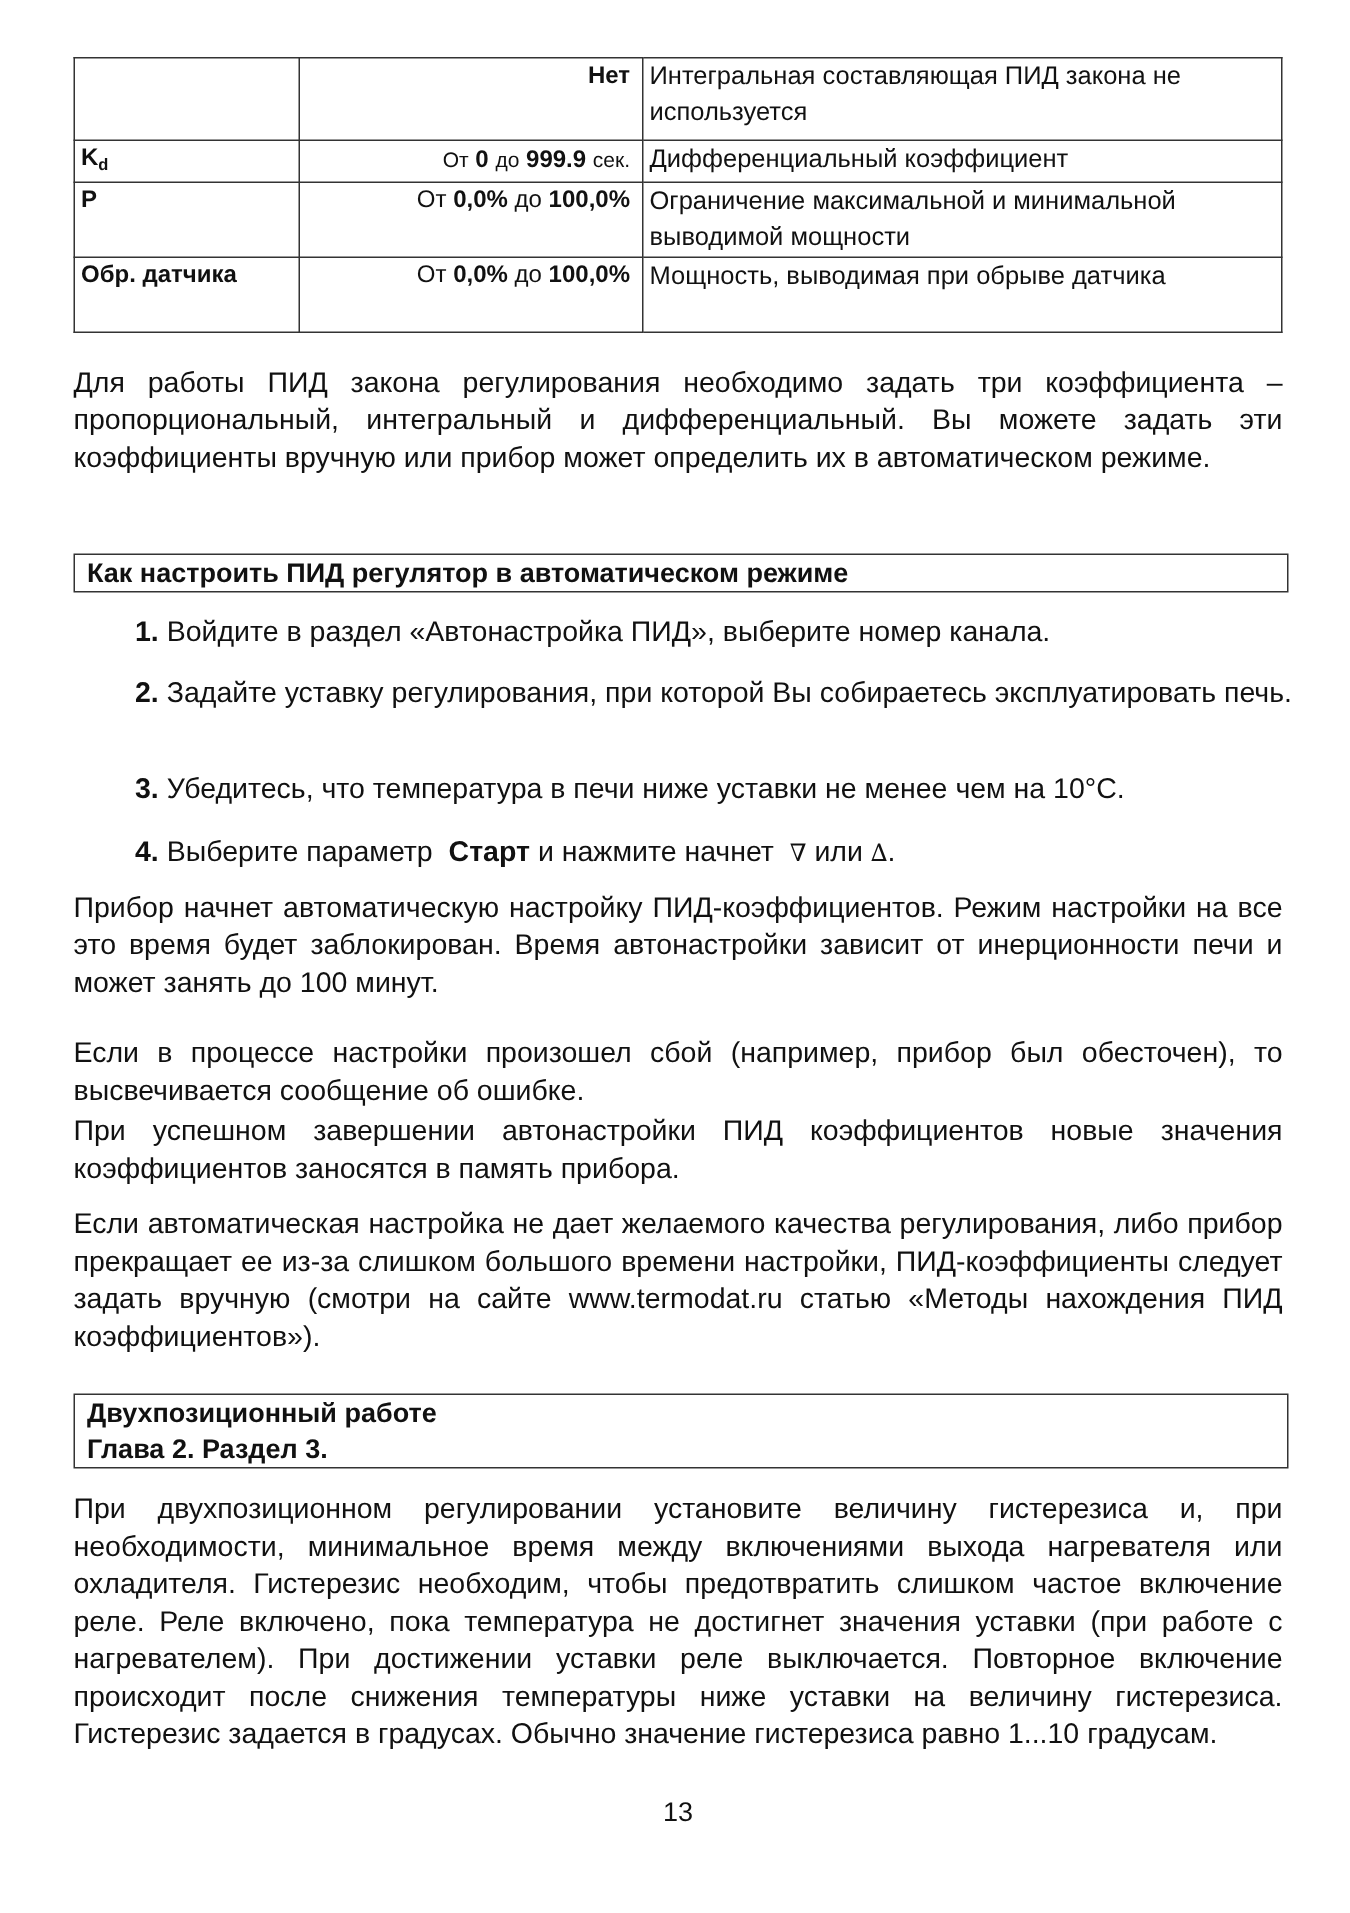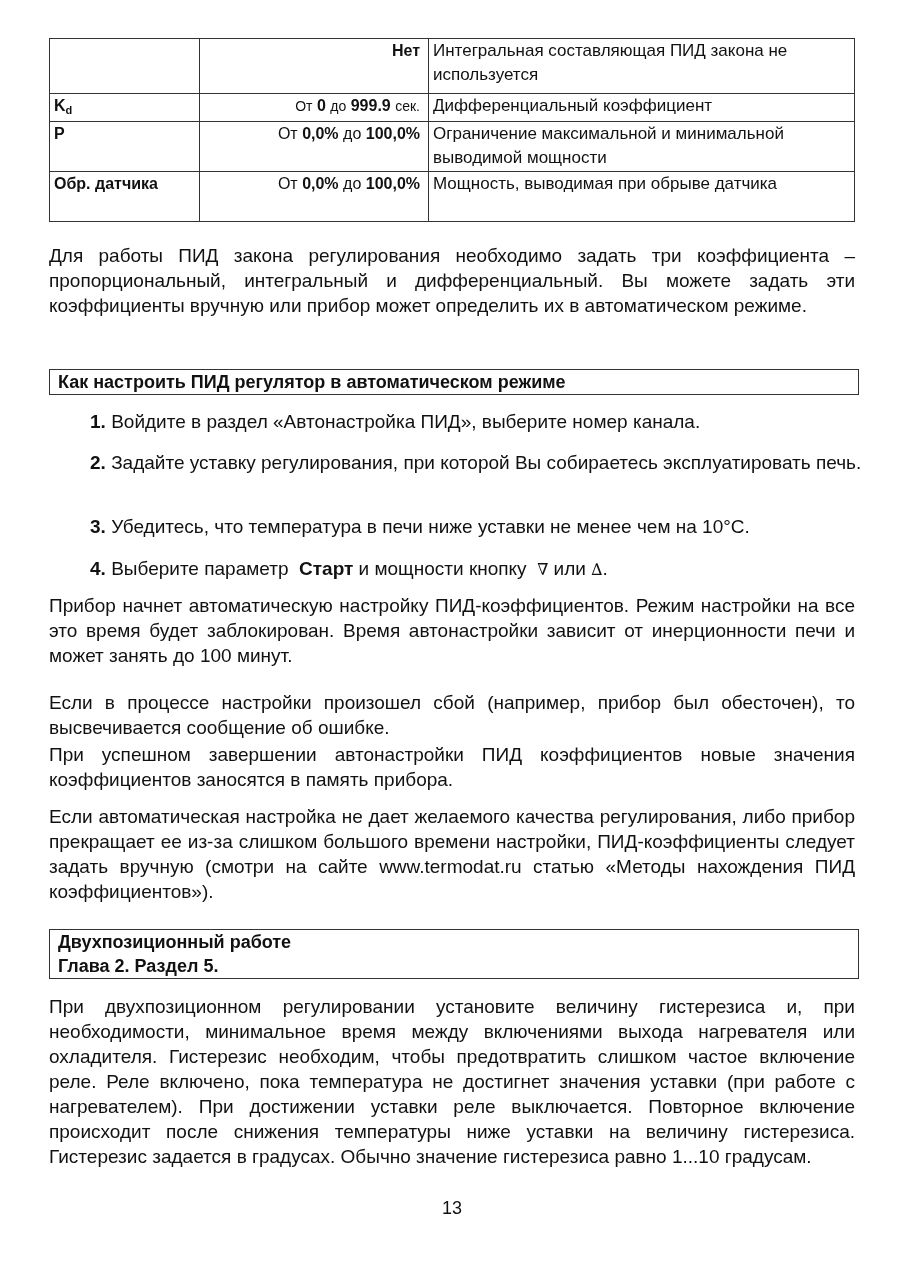--- a/index.html
+++ b/index.html
@@ -106,28 +106,28 @@
   </tbody>
     </table>
 
   <p class="para p1">Для работы ПИД закона регулирования необходимо задать три коэффициента – пропорциональный, интегральный и дифференциальный. Вы можете задать эти коэффициенты вручную или прибор может определить их в автоматическом режиме.</p>
 
   <div class="boxhead bh1">Как настроить ПИД регулятор в автоматическом режиме</div>
 
   <p class="para step s1"><b>1.</b> <span>Войдите в раздел «Автонастройка ПИД», выберите номер канала.</span></p>
   <p class="para step s2"><b>2.</b> <span>Задайте уставку регулирования, при которой Вы собираетесь эксплуатировать печь.</span></p>
   <p class="para step s3"><b>3.</b> <span>Убедитесь, что температура в печи ниже уставки не менее чем на 10°С.</span></p>
-  <p class="para step s4" style="text-align:left"><b>4.</b> <span>Выберите параметр</span>&nbsp; <b>Старт</b> <span>и мощности кнопку</span>&nbsp; <span class="sym">∇</span> <span>или</span> <span class="sym">∆</span><span>.</span></p>
+  <p class="para step s4" style="text-align:left"><b>4.</b> <span>Выберите параметр</span>&nbsp; <b>Старт</b> <span>и нажмите начнет</span>&nbsp; <span class="sym">∇</span> <span>или</span> <span class="sym">∆</span><span>.</span></p>
 
   <p class="para p2">Прибор начнет автоматическую настройку ПИД-коэффициентов. Режим настройки на все это время будет заблокирован. Время автонастройки зависит от инерционности печи и может занять до 100 минут.</p>
   <p class="para p3">Если в процессе настройки произошел сбой (например, прибор был обесточен), то высвечивается сообщение об ошибке.</p>
   <p class="para p4">При успешном завершении автонастройки ПИД коэффициентов новые значения коэффициентов заносятся в память прибора.</p>
   <p class="para p5">Если автоматическая настройка не дает желаемого качества регулирования, либо прибор прекращает ее из-за слишком большого времени настройки, ПИД-коэффициенты следует задать вручную (смотри на сайте www.termodat.ru статью «Методы нахождения ПИД коэффициентов»).</p>
 
   <div class="boxhead bh2">
     <div>Двухпозиционный работе</div>
-    <div>Глава 2. Раздел 5.</div>
+    <div>Глава 2. Раздел 3.</div>
   </div>
 
   <p class="para p6">При двухпозиционном регулировании установите величину гистерезиса и, при необходимости, минимальное время между включениями выхода нагревателя или охладителя. Гистерезис необходим, чтобы предотвратить слишком частое включение реле. Реле включено, пока температура не достигнет значения уставки (при работе с нагревателем). При достижении уставки реле выключается. Повторное включение происходит после снижения температуры ниже уставки на величину гистерезиса. Гистерезис задается в градусах. Обычно значение гистерезиса равно 1...10 градусам.</p>
 
   <div class="pagenum">13</div>
 </div>
 
 </body></html>

